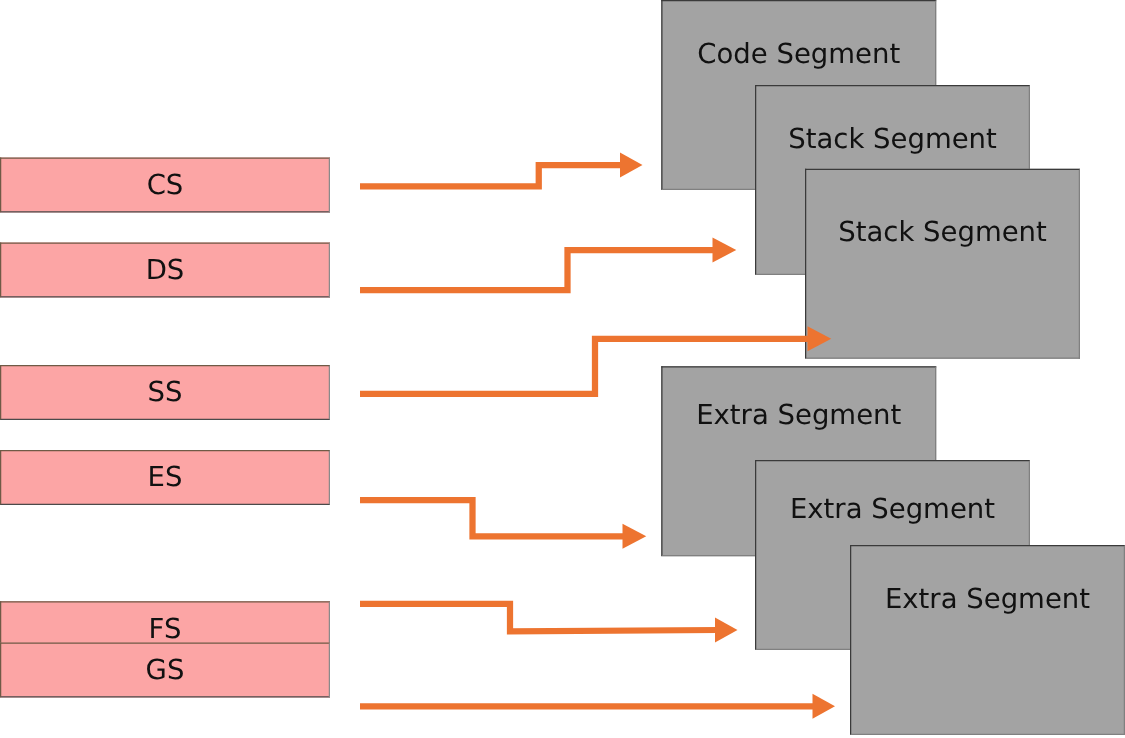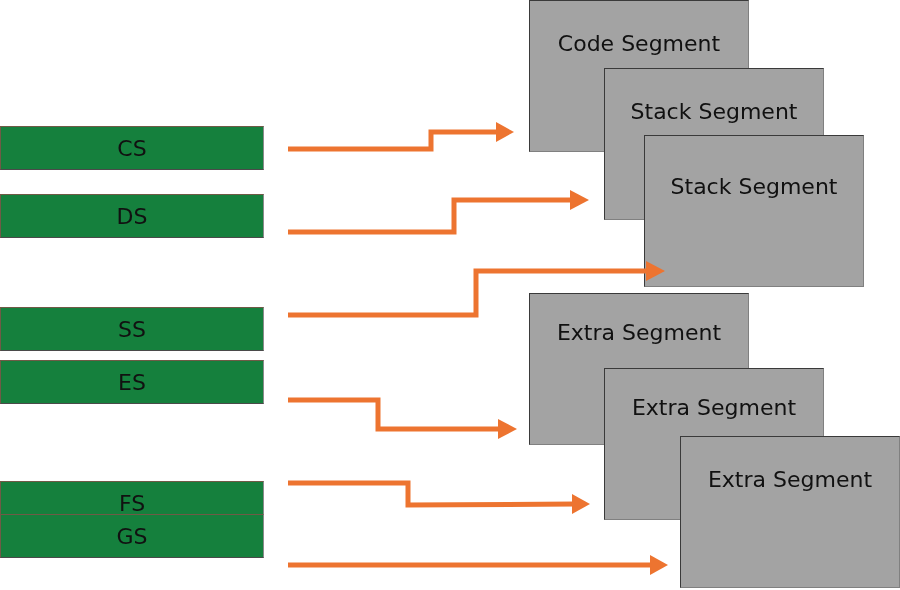--- a/index.html
+++ b/index.html
@@ -1,34 +1,34 @@
 <!DOCTYPE html>
 <html><head>
   <meta charset="utf-8">
   <style>
     html, body { margin: 0; padding: 0; background: #ffffff; }
     body { width: 900px; height: 590px; position: relative; overflow: hidden;
            font-family: "DejaVu Sans", "Liberation Sans", sans-serif; }
     .reg { position: absolute; left: 0; width: 264px; height: 44px;
-           background: #15803d; border: 1px solid #6f5a46; box-sizing: border-box;
+           background: #fca5a5; border: 1px solid #6f5a46; box-sizing: border-box;
            display: flex; align-items: center; justify-content: center;
            font-size: 22px; color: #111; border-right-color: #8a8a8a; border-bottom-color: #4a4a4a; }
     .seg { position: absolute; width: 220px; height: 152px; background: #a3a3a3;
            border: 1px solid #3a3a3a; box-sizing: border-box;
            border-right-color: #808080; border-bottom-color: #808080; }
     .seg .lbl { position: absolute; left: 0; right: 0; top: 26px; text-align: center;
                 font-size: 22px; color: #111; white-space: nowrap; }
     svg#arrows { position: absolute; left: 0; top: 0; width: 900px; height: 590px; pointer-events: none; }
   </style>
 </head>
 <body>
 
 <div class="reg" style="top:126px">CS</div>
 <div class="reg" style="top:194px">DS</div>
-<div class="reg" style="top:307px">SS</div>
+<div class="reg" style="top:292px">SS</div>
 <div class="reg" style="top:360px">ES</div>
 <div class="reg" style="top:481px">FS</div>
 <div class="reg" style="top:514px">GS</div>
 
 <div class="seg" style="left:529px; top:0px;">
   <div class="lbl" style="top:30px">Code Segment</div>
 </div>
 <div class="seg" style="left:604px; top:68px;">
   <div class="lbl" style="top:30px">Stack Segment</div>
 </div>

